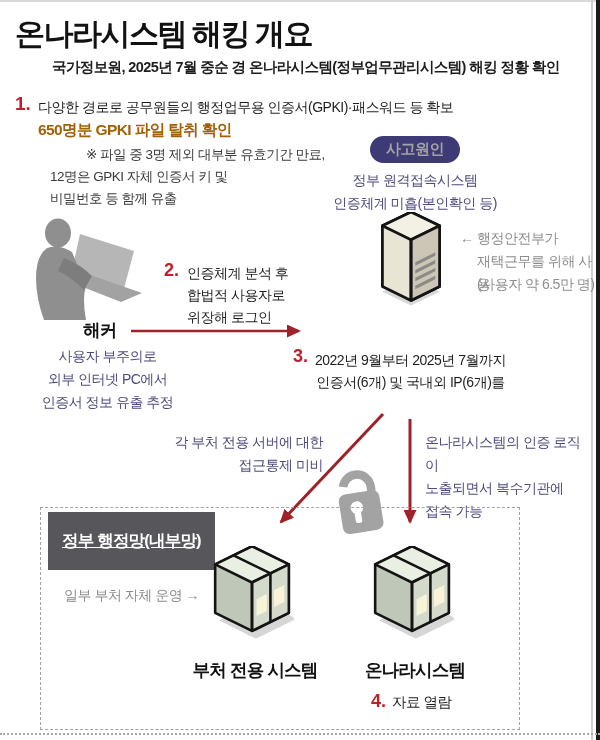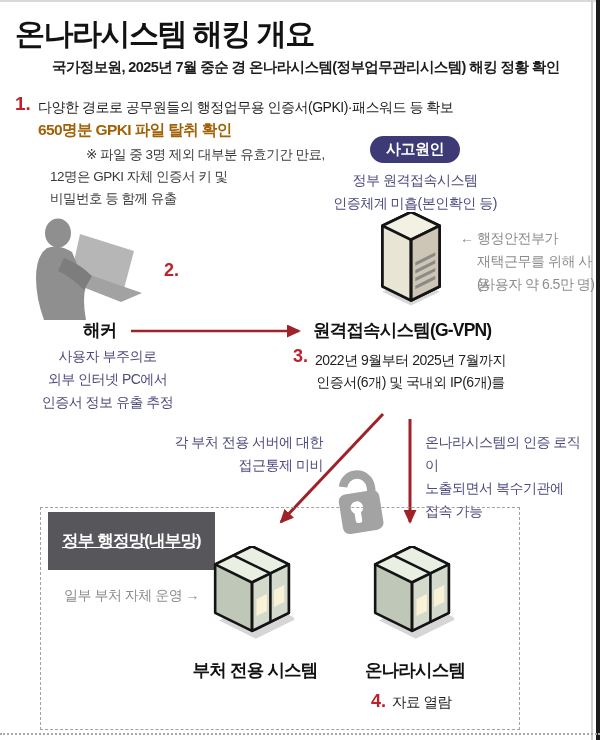--- a/index.html
+++ b/index.html
@@ -2,32 +2,32 @@
 <html><head>
 <meta charset="utf-8">
 <style>
   html,body{margin:0;padding:0;background:#ffffff;}
   #stage{
     position:relative;width:600px;height:740px;overflow:hidden;background:#ffffff;
     font-family:"Liberation Sans","DejaVu Sans",sans-serif;color:#1c1c1c;
   }
   .abs{position:absolute;}
   
-  .title{font-size:30px;font-weight:800;letter-spacing:-1.5px;color:#121212;}
+  .title{font-size:30px;font-weight:800;letter-spacing:-1.5px;color:#121212;font-family:Liberation Serif, serif;}
   .subtitle{font-size:14.5px;font-weight:600;letter-spacing:-0.6px;color:#1d1d1d;margin-left:36px;}
   
   .num{color:#c0202a;font-weight:800;}
   .body-text{font-size:14px;letter-spacing:-0.5px;line-height:22px;color:#1e1e1e;font-weight:500;}
   .bold-line{font-size:15.5px;font-weight:800;letter-spacing:-0.6px;color:#a16207;text-align:center;}
   .note-text{font-size:13.5px;letter-spacing:-0.5px;line-height:22px;color:#3a3a3a;}
   .navy-text{font-size:14px;letter-spacing:-0.5px;line-height:23px;color:#4e4b7d;font-weight:500;}
   .gray-text{font-size:14px;letter-spacing:-0.5px;line-height:23px;color:#8d8d8d;font-weight:500;}
   .node-label{font-size:17.5px;font-weight:800;letter-spacing:-0.8px;color:#121212;}
   .pill{
-    background:#3e3a76;color:#ffffff;font-size:15px;font-weight:800;letter-spacing:-0.5px;
+    background:#3e3a76;color:#a3a3a3;font-size:15px;font-weight:800;letter-spacing:-0.5px;
     padding:4px 16px;border-radius:14px;display:inline-block;text-align:center;
   }
   .intranet-badge{
     background:#57565a;color:#ffffff;font-size:16.5px;font-weight:800;letter-spacing:-0.8px;
     padding:18px 14px;display:inline-block;text-decoration:underline;
   }
   .dashed-box{
     border:1.6px dashed #a3a3a3;
   }
   .frame-line{background:#d9d9d9;}
@@ -87,22 +87,26 @@
   </svg>
 
   <div class="abs node-label" style="left:83px;top:318px;">해커</div>
   <div class="abs" style="left:15px;top:345px;width:185px;text-align:center;">
     <div class="navy-text">사용자 부주의로</div>
     <div class="navy-text">외부 인터넷 PC에서</div>
     <div class="navy-text">인증서 정보 유출 추정</div>
   </div>
 
   <div class="abs num" style="left:164px;top:260px;font-size:18px;">2.</div>
+  <div class="abs" style="left:187px;top:262px;">
+    <div class="body-text">인증체계 분석 후</div>
+    <div class="body-text">합법적 사용자로</div>
+    <div class="body-text">위장해 로그인</div>
+  </div>
 
-  <div class="abs node-label" style="left:313px;top:318px;">원격접속시스템(G-VPN)</div>
 
   <div class="abs num" style="left:293px;top:346px;font-size:18px;">3.</div>
   <div class="abs" style="left:315px;top:349px;text-align:center;">
     <div class="body-text">2022년 9월부터 2025년 7월까지</div>
     <div class="body-text">인증서(6개) 및 국내외 IP(6개)를</div>
   </div>
 
   <div class="abs" style="left:150px;top:431px;width:173px;text-align:right;">
     <div class="navy-text">각 부처 전용 서버에 대한</div>
     <div class="navy-text">접근통제 미비</div>

